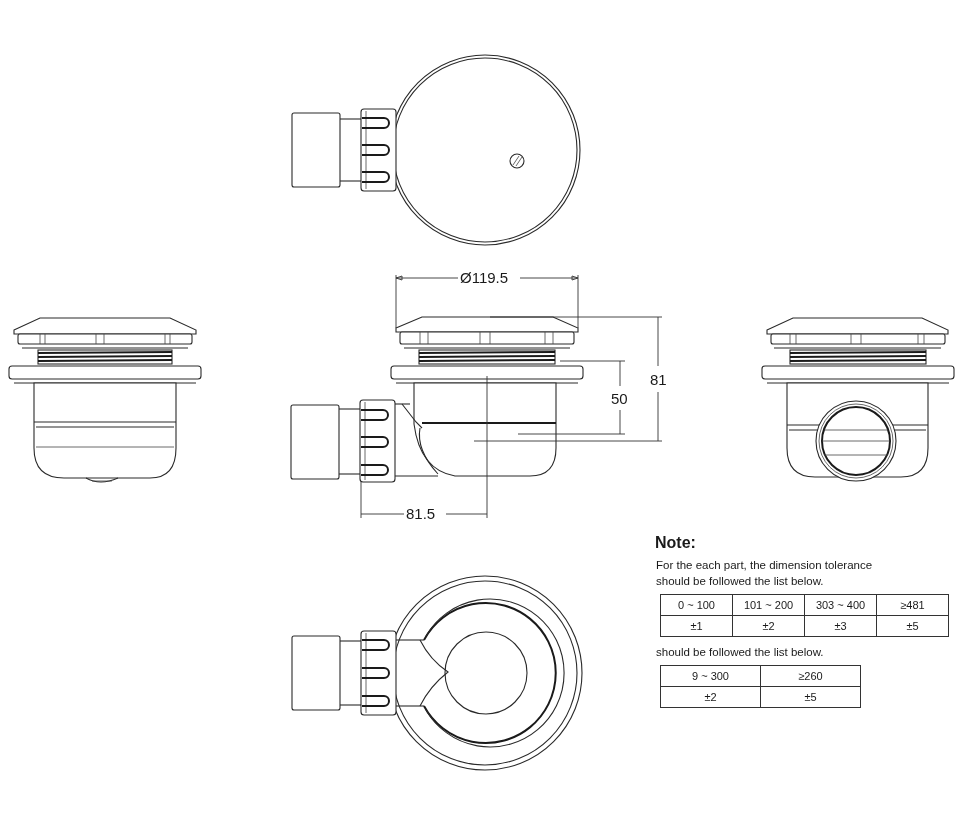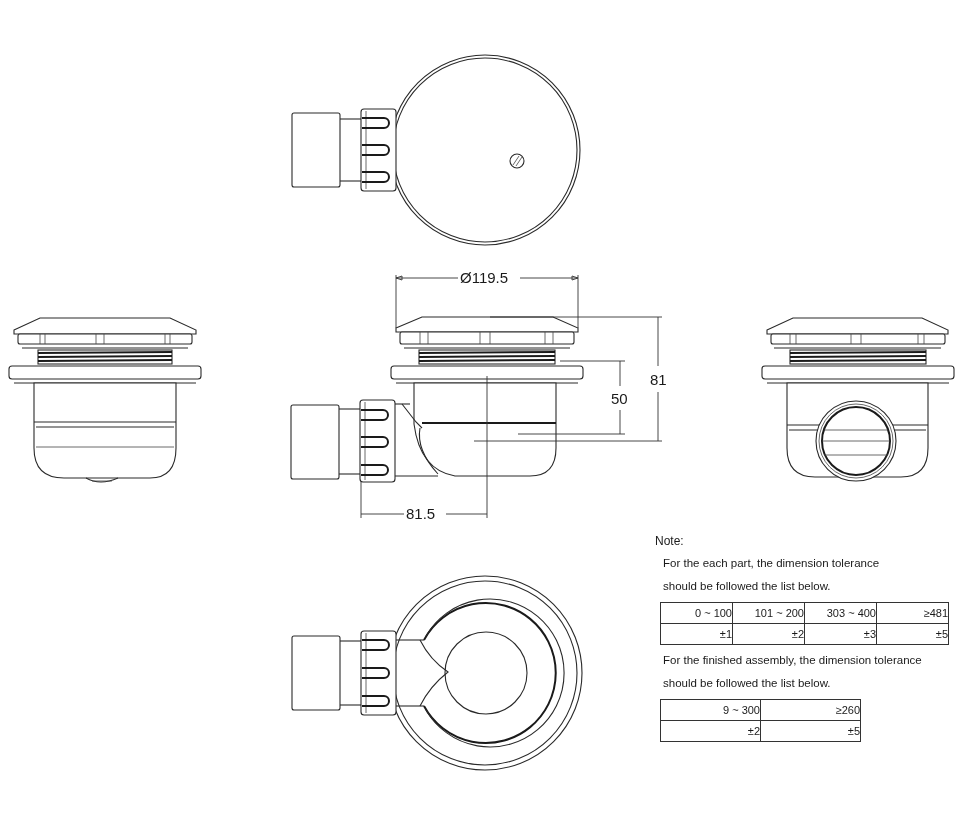--- a/index.html
+++ b/index.html
@@ -6,24 +6,24 @@
   body { width: 960px; height: 823px; position: relative; overflow: hidden;
          font-family: "Liberation Sans", sans-serif; color: #1a1a1a; }
   svg.drawing { position: absolute; left: 0; top: 0; width: 960px; height: 823px; }
   .ln { fill: none; stroke: #2a2a2a; stroke-width: 1.1; }
   .lnb { fill: none; stroke: #1a1a1a; stroke-width: 2; }
   .lnt { fill: none; stroke: #444; stroke-width: 0.8; }
   .fillw { fill: #ffffff; stroke: #2a2a2a; stroke-width: 1.1; }
   .dim { fill: none; stroke: #333; stroke-width: 0.9; }
   .dimtxt { font-family: "Liberation Sans", sans-serif; font-size: 15px; fill: #1a1a1a; }
   .notes { position: absolute; left: 655px; top: 534px; width: 300px; }
-  .note-title { font-size: 12px; margin: 0 0 6px 0; }
-  .note-text { font-size: 11.5px; line-height: 15px; margin: 8px; }
+  .note-title { font-size: 16px; margin: 0 0 6px 0; font-weight: bold; }
+  .note-text { font-size: 11.5px; line-height: 15px; margin: 1px; }
   table.tol { border-collapse: collapse; margin: 5px 0 8px 5px; font-size: 11px; }
-  table.tol td { border: 1.2px solid #333; text-align: right; height: 20px; padding: 0; margin-top: 41px; }
+  table.tol td { border: 1.2px solid #333; text-align: center; height: 20px; padding: 0; margin-top: 41px; }
   table.t1 td { width: 71px; }
   table.t2 td { width: 99px; }
 </style>
 </head>
 <body>
 
 <svg class="drawing" viewBox="0 0 960 823" xmlns="http://www.w3.org/2000/svg">
 
   <g>
     <circle class="ln" cx="485" cy="150" r="95"></circle>
@@ -201,21 +201,20 @@
       <td>≥481</td>
     </tr>
     <tr>
       <td>±1</td>
       <td>±2</td>
       <td>±3</td>
       <td>±5</td>
     </tr>
   </tbody>
     </table>
-  <p class="note-text">For the finished assembly, the dimension tolerance</p>
   <p class="note-text">should be followed the list below.</p>
   <table class="tol t2">
     <tbody>
         <tr>
       <td>9 ~ 300</td>
       <td>≥260</td>
     </tr>
     <tr>
       <td>±2</td>
       <td>±5</td>

